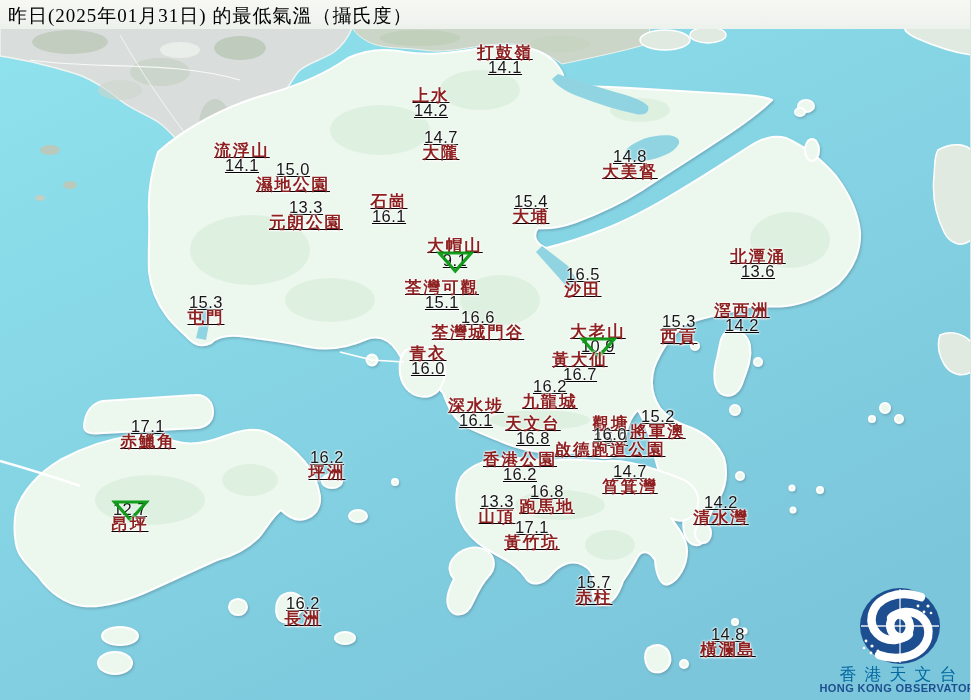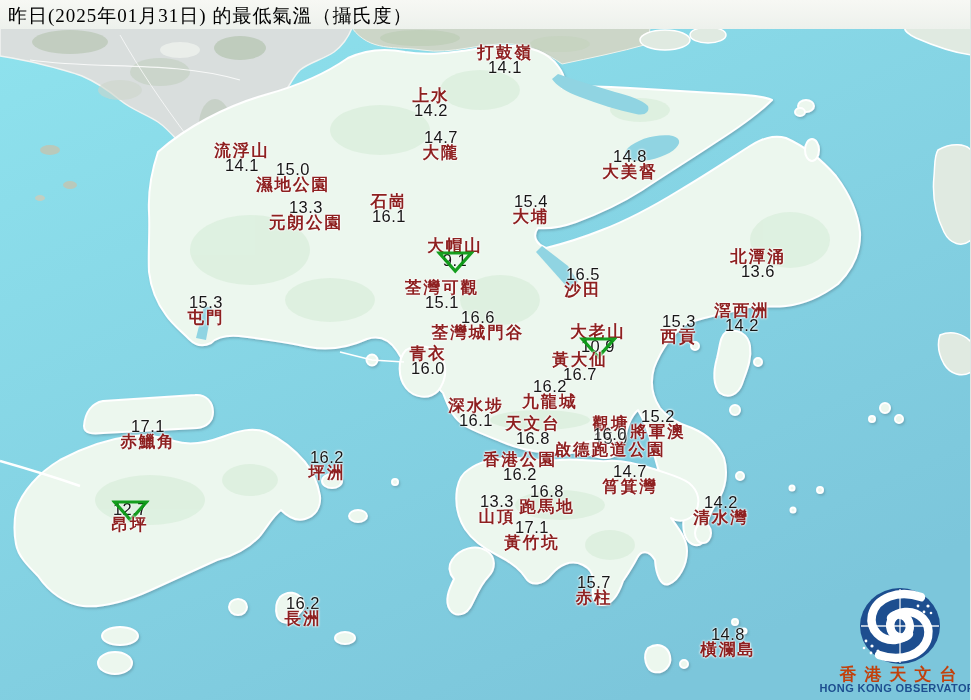--- a/index.html
+++ b/index.html
@@ -7,32 +7,32 @@
           font-family:"Liberation Sans","DejaVu Sans",sans-serif;}
   #map-svg{position:absolute;left:0;top:0;}
   
   #titlebar{position:absolute;left:0;top:0;width:971px;height:29px;
             background:linear-gradient(#f7f8f4,#edf1ec);z-index:8;}
   #map-title{position:absolute;left:8px;top:3px;font-family:"Liberation Serif","DejaVu Serif",serif;
              font-size:19px;color:#000;letter-spacing:1px;white-space:nowrap;}
   
   #stations{position:absolute;left:0;top:0;width:971px;height:700px;z-index:5;}
   .station{position:absolute;transform:translateX(-50%);text-align:center;
-           line-height:15px;white-space:nowrap;}
+           line-height:15px;white-space:nowrap;text-decoration:underline;}
   .sline{position:relative;}
   .sname{font-family:"Liberation Serif","DejaVu Serif",serif;font-size:16.5px;font-weight:600;
          letter-spacing:2px;color:#8e2020;
          text-shadow:0 0 2px #fff,0 0 2px #fff,0 0 3px rgba(255,255,255,.8);}
   .sval{font-size:16.5px;font-weight:500;color:#161616;letter-spacing:.5px;
         text-shadow:0 0 2px #fff,0 0 2px #fff,0 0 3px rgba(255,255,255,.8);}
   .marker-svg{position:absolute;left:50%;top:-3px;transform:translateX(-50%);
               pointer-events:none;opacity:.95;}
   
   #logo-text-cn{position:absolute;left:902px;top:663px;transform:translateX(-50%);
-                font-size:17px;font-weight:bold;letter-spacing:8px;color:#c2410c;
+                font-size:17px;font-weight:normal;letter-spacing:8px;color:#0369a1;
                 white-space:nowrap;z-index:6;text-align:right;}
   #logo-text-en{position:absolute;left:901px;top:682px;transform:translateX(-50%);
                 font-size:11px;font-weight:bold;letter-spacing:.4px;color:#1d4e8f;
                 white-space:nowrap;z-index:6;}
 </style>
 </head>
 <body>
 
 <div id="screen">
 

